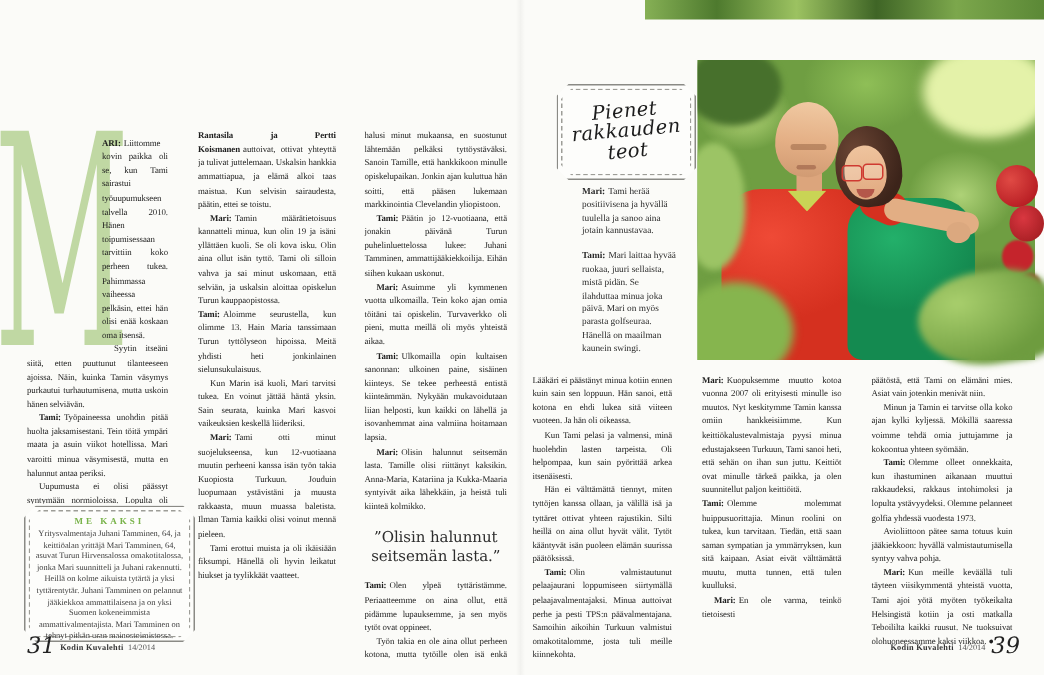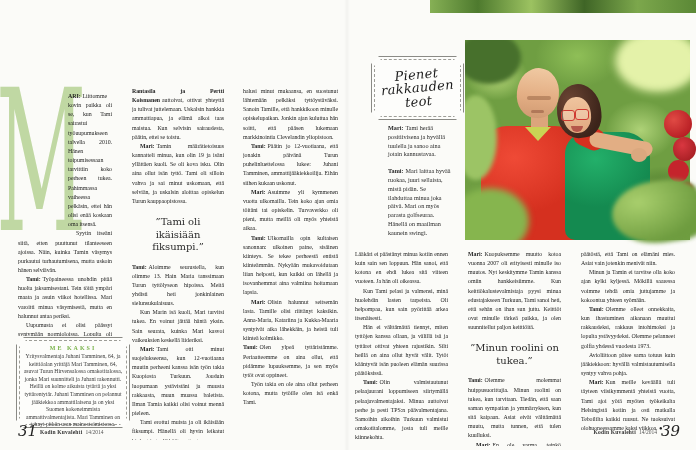--- a/index.html
+++ b/index.html
@@ -140,21 +140,20 @@
 
       </div>
 
     <div class="col" style="left:132px;top:87px;width:92px;height:353px;">
       <div>
 
           <p class="para"><b class="lead">Rantasila ja Pertti Koismanen</b><span>auttoivat, ottivat yhteyttä ja tulivat juttelemaan. Uskalsin hankkia ammattiapua, ja elämä alkoi taas maistua. Kun selvisin sairaudesta, päätin, ettei se toistu.</span></p>
 
           <p class="para"><b class="lead">Mari:</b><span>Tamin määrätietoisuus kannatteli minua, kun olin 19 ja isäni yllättäen kuoli. Se oli kova isku. Olin aina ollut isän tyttö. Tami oli silloin vahva ja sai minut uskomaan, että selviän, ja uskalsin aloittaa opiskelun Turun kauppaopistossa.</span></p>
         </div>
-      <div class="pullquote">”Tami oli ikäisiään fiksumpi.”</div>
       <div>
 
           <p class="para"><b class="lead">Tami:</b><span>Aloimme seurustella, kun olimme 13. Hain Maria tanssimaan Turun tyttölyseon hipoissa. Meitä yhdisti heti jonkinlainen sielunsukulaisuus.</span></p>
 
           <p class="para"><span>Kun Marin isä kuoli, Mari tarvitsi tukea. En voinut jättää häntä yksin. Sain seurata, kuinka Mari kasvoi vaikeuksien keskellä liideriksi.</span></p>
 
           <p class="para"><b class="lead">Mari:</b><span>Tami otti minut suojelukseensa, kun 12-vuotiaana muutin perheeni kanssa isän työn takia Kuopiosta Turkuun. Jouduin luopumaan ystävistäni ja muusta rakkaasta, muun muassa baletista. Ilman Tamia kaikki olisi voinut mennä pieleen.</span></p>
 
           <p class="para"><span>Tami erottui muista ja oli ikäisiään fiksumpi. Hänellä oli hyvin leikatut hiukset ja tyylikkäät vaatteet.</span></p>
 
@@ -167,20 +166,21 @@
           <p class="para"><span>halusi minut mukaansa, en suostunut lähtemään pelkäksi tyttöystäväksi. Sanoin Tamille, että hankkikoon minulle opiskelupaikan. Jonkin ajan kuluttua hän soitti, että pääsen lukemaan markkinointia Clevelandin yliopistoon.</span></p>
 
           <p class="para"><b class="lead">Tami:</b><span>Päätin jo 12-vuotiaana, että jonakin päivänä Turun puhelinluettelossa lukee: Juhani Tamminen, ammattijääkiekkoilija. Eihän siihen kukaan uskonut.</span></p>
 
           <p class="para"><b class="lead">Mari:</b><span>Asuimme yli kymmenen vuotta ulkomailla. Tein koko ajan omia töitäni tai opiskelin. Turvaverkko oli pieni, mutta meillä oli myös yhteistä aikaa.</span></p>
 
           <p class="para"><b class="lead">Tami:</b><span>Ulkomailla opin kultaisen sanonnan: ulkoinen paine, sisäinen kiinteys. Se tekee perheestä entistä kiinteämmän. Nykyään mukavoidutaan liian helposti, kun kaikki on lähellä ja isovanhemmat aina valmiina hoitamaan lapsia.</span></p>
 
           <p class="para"><b class="lead">Mari:</b><span>Olisin halunnut seitsemän lasta. Tamille olisi riittänyt kaksikin. Anna-Maria, Katariina ja Kukka-Maaria syntyivät aika lähekkäin, ja heistä tuli kiinteä kolmikko.</span></p>
         </div>
+      <div class="pullquote">”Olisin halunnut seitsemän lasta.”</div>
       <div>
 
           <p class="para"><b class="lead">Tami:</b><span>Olen ylpeä tyttäristämme. Periaatteemme on aina ollut, että pidämme lupauksemme, ja sen myös tytöt ovat oppineet.</span></p>
 
           <p class="para"><span>Työn takia en ole aina ollut perheen kotona, mutta tytöille olen isä enkä Tami.</span></p>
 
         </div>
     </div>
 
     <div class="ticket infobox">
@@ -255,21 +255,20 @@
         <p class="para"><span>Hän ei välttämättä tiennyt, miten tyttöjen kanssa ollaan, ja välillä isä ja tyttäret ottivat yhteen rajustikin. Silti heillä on aina ollut hyvät välit. Tytöt kääntyvät isän puoleen elämän suurissa päätöksissä.</span></p>
 
         <p class="para"><b class="lead">Tami:</b><span>Olin valmistautunut pelaajaurani loppumiseen siirtymällä pelaajavalmentajaksi. Minua auttoivat perhe ja pesti TPS:n päävalmentajana. Samoihin aikoihin Turkuun valmistui omakotitalomme, josta tuli meille kiinnekohta.</span></p>
       </div>
 
     <div class="col" style="left:468px;top:250px;width:93px;height:196px;">
       <div>
 
           <p class="para"><b class="lead">Mari:</b><span>Kuopuksemme muutto kotoa vuonna 2007 oli erityisesti minulle iso muutos. Nyt keskitymme Tamin kanssa omiin hankkeisiimme. Kun keittiökalustevalmistaja pyysi minua edustajakseen Turkuun, Tami sanoi heti, että sehän on ihan sun juttu. Keittiöt ovat minulle tärkeä paikka, ja olen suunnitellut paljon keittiöitä.</span></p>
         </div>
-      <div class="pullquote">”Minun roolini on tukea.”</div>
       <div>
 
           <p class="para"><b class="lead">Tami:</b><span>Olemme molemmat huippusuorittajia. Minun roolini on tukea, kun tarvitaan. Tiedän, että saan saman sympatian ja ymmärryksen, kun sitä kaipaan. Asiat eivät välttämättä muutu, mutta tunnen, että tulen kuulluksi.</span></p>
 
           <p class="para"><b class="lead">Mari:</b><span>En ole varma, teinkö tietoisesti</span></p>
         </div>
     </div>
 
     <div class="col" style="left:581px;top:250px;width:94px;height:196px;">
 

